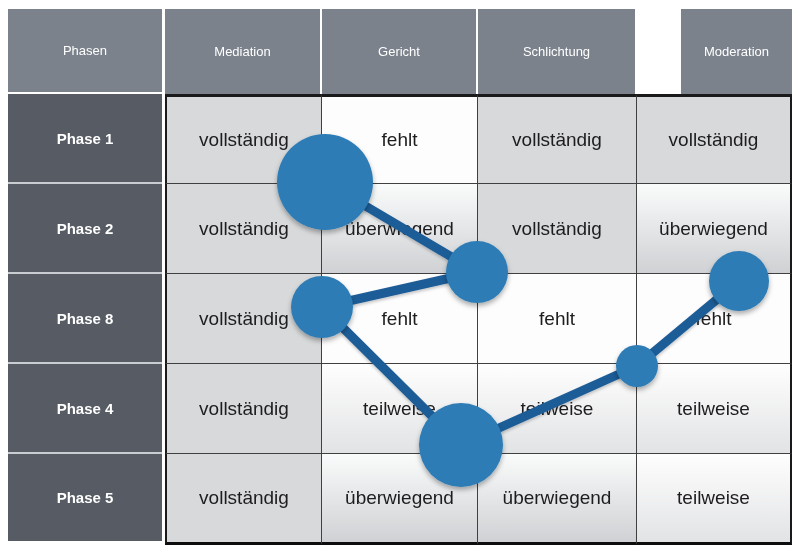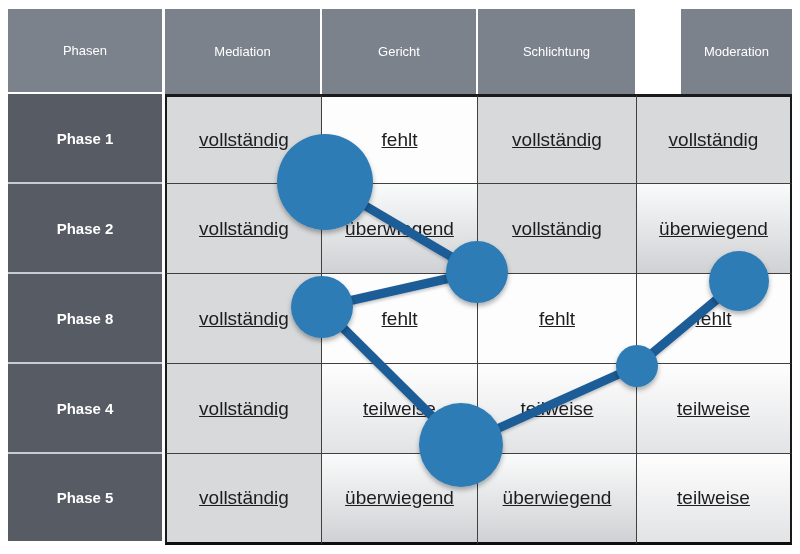--- a/index.html
+++ b/index.html
@@ -40,21 +40,20 @@
   }
   .lcell.l-last{border-bottom:none;margin-bottom:4px;}
 
   
   .data-cell{
     display:flex;align-items:center;justify-content:center;
     font-size:19px;color:var(--cell_text);
     background:var(--cell_missing);
     border-right:1px solid var(--grid_line);
     border-bottom:1px solid var(--grid_line);
-    text-decoration:underline;
   }
   .dc-left{border-left:2px solid var(--outer_border);}
   .dc-right{border-right:2px solid var(--outer_border);}
   .dc-top{border-top:3px solid var(--outer_border);}
   .dc-bottom{border-bottom:3px solid #0d0d0d;}
 
   .level-full{background:var(--cell_full);}
   .level-most{background:linear-gradient(180deg,var(--cell_most_top) 0%,var(--cell_most_bottom) 100%);}
   .level-partial{background:linear-gradient(180deg,var(--cell_partial_top) 0%,var(--cell_partial_bottom) 100%);}
   .level-missing{background:var(--cell_missing);}

